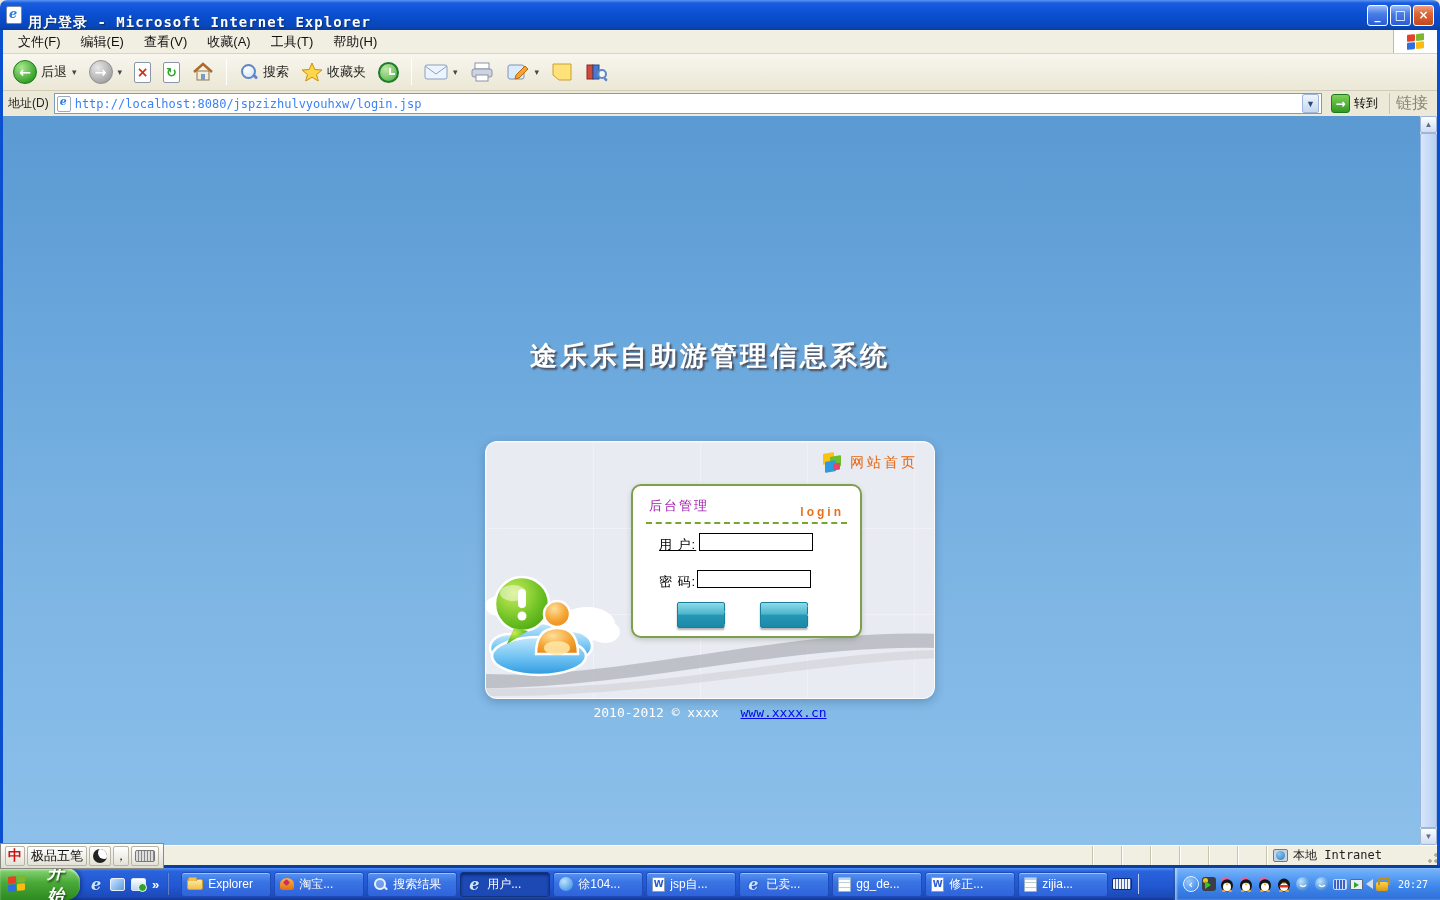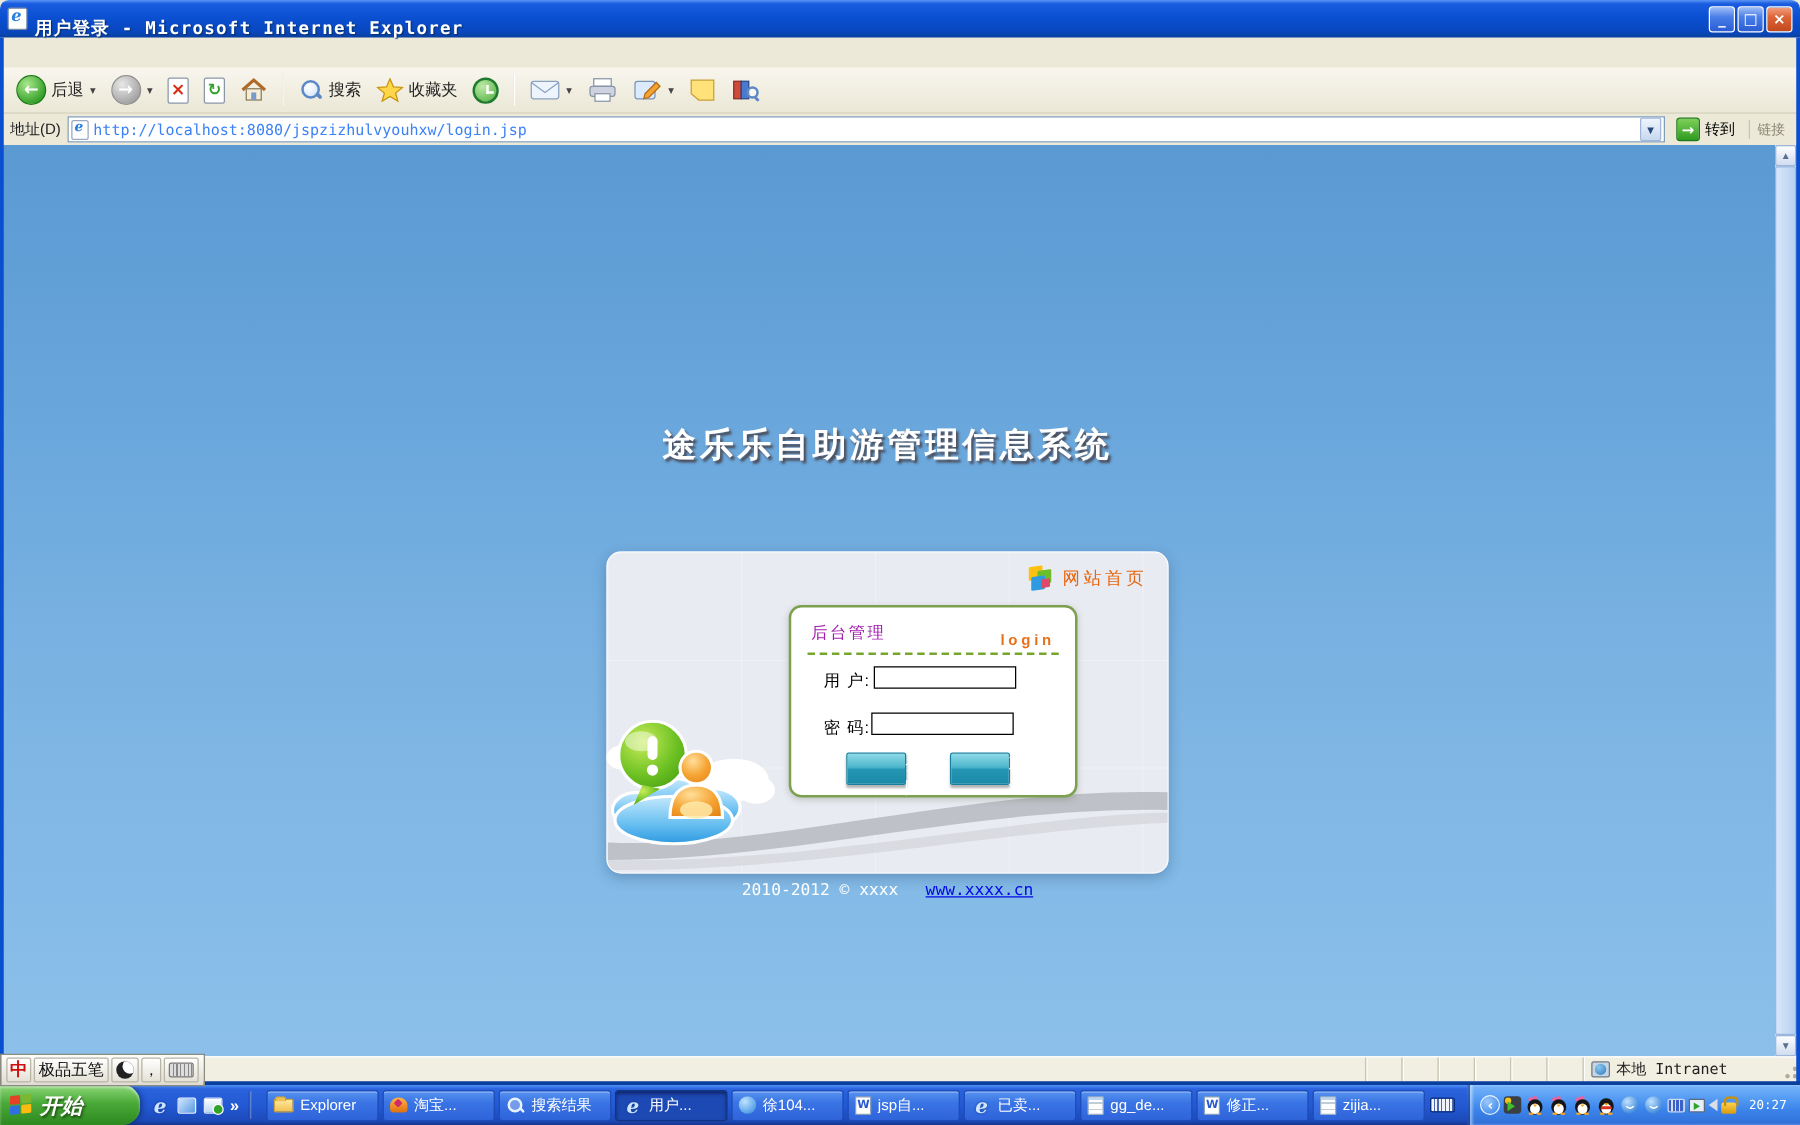--- a/index.html
+++ b/index.html
@@ -73,21 +73,21 @@
   .addr-label { font-size:12px; color:#222; white-space:nowrap; }
   .addr-input { flex:1; height:21px; background:#fff; border:1px solid #7f9db9; display:flex; align-items:center; padding:0 2px; }
   .mini-ie { width:14px; height:16px; background:#fff; border:1px solid #9aa8c0; border-radius:2px; position:relative; flex:none;}
   .mini-ie::after { content:"e"; position:absolute; left:2px; top:-2px; color:#2b7de0; font:bold italic 11px "DejaVu Serif", serif; }
   .addr-url { font-family:"DejaVu Sans Mono", monospace; font-size:12px; color:#3b82f6; margin-left:4px; }
   .addr-drop { width:17px; height:19px; margin-left:auto; background:linear-gradient(180deg,#eef4fd,#c8d8f0);
     border:1px solid #9eb6d8; border-radius:2px; font-size:9px; color:#2a4a7a; display:flex; align-items:center; justify-content:center; }
   .go-btn { display:flex; align-items:center; gap:4px; font-size:12px; padding:1px 4px; }
   .go-sq { width:19px; height:19px; border-radius:3px; background:linear-gradient(180deg,#7ed058,#2f9a22);
     border:1px solid #1d7a18; color:#fff; font:bold 12px "DejaVu Sans", sans-serif; display:flex; align-items:center; justify-content:center; }
-  .links-lbl { color:#8a8674; font-size:11px; padding:0 8px 0 6px; border-left:1px solid #c8c4b0; margin-left:2px; }
+  .links-lbl { color:#8a8674; font-size:16px; padding:0 8px 0 6px; border-left:1px solid #c8c4b0; margin-left:2px; }
 
   
   .content { position:absolute; left:0; top:116px; width:1440px; height:729px;
     background:linear-gradient(180deg,#5a99d2 0%,#66a4da 25%,#79b2e2 55%,#8cc0ea 100%); overflow:hidden; }
   .scrollbar { position:absolute; right:3px; top:0; width:17px; height:729px; background:#d2e0f2; z-index:30; }
   .sb-btn { position:absolute; left:0; width:17px; height:17px; background:linear-gradient(180deg,#fdfdfd,#d0dcf0);
     border:1px solid #9eb6d8; border-radius:2px; color:#5a7090; font-size:8px; display:flex; align-items:center; justify-content:center; }
   .sb-thumb { position:absolute; left:0; top:17px; width:17px; height:695px;
     background:linear-gradient(90deg,#d8e6fa,#b8d0f2); border:1px solid #98b6e0; border-radius:2px; }
 
@@ -152,24 +152,24 @@
   .ime-name { font-size:13px; color:#111; }
   .moon-ic { position:relative; width:14px; height:14px; border-radius:50%; background:#222; overflow:hidden; }
   .moon-ic::after { content:""; position:absolute; left:5px; top:-2px; width:12px; height:12px; border-radius:50%; background:#fff; }
   .punct { font-size:12px; color:#111; width:16px; }
   .kbd-ic { width:20px; height:12px; border:1px solid #777; border-radius:2px;
     background:repeating-linear-gradient(90deg,#ddd 0 2px,#888 2px 3px); }
 
   
   .taskbar { position:absolute; left:0; top:868px; width:1440px; height:32px; display:flex; align-items:stretch;
     background:linear-gradient(180deg,#4f91f5 0%,#2a63dd 10%,#2258d2 55%,#1c49b8 90%,#15368c 100%); }
-  .start-btn { flex:none; width:112px; height:32px; border-radius:0 14px 14px 0; display:flex; align-items:center;
+  .start-btn { flex:none; width:80px; height:32px; border-radius:0 14px 14px 0; display:flex; align-items:center;
     gap:6px; padding:0 16px 0 8px;
     background:linear-gradient(180deg,#8ed87a 0%,#4aaa38 45%,#2f8c22 95%);
-    box-shadow:inset 0 2px 2px rgba(255,255,255,.5), 2px 0 4px rgba(0,20,60,.4); }
+    box-shadow:inset 0 2px 2px rgba(255,255,255,.5), 2px 0 4px rgba(0,20,60,.4);text-align:right; }
   .start-label { color:#fff; font:bold italic 17px "DejaVu Sans", sans-serif; text-shadow:1px 2px 2px #1c4a12; }
   .quick-launch { flex:none; display:flex; align-items:center; gap:6px; padding:0 8px; }
   .ql-sep { width:2px; height:22px; background:linear-gradient(90deg,rgba(0,10,60,.4),rgba(255,255,255,.4)); margin-left:2px;}
   .ie-e { color:#cfe4ff; font:bold italic 16px "DejaVu Serif", serif; text-shadow:0 0 2px #0a3a8a;
     display:inline-block; width:16px; text-align:center;}
   .desk-ic { width:15px; height:13px; background:linear-gradient(135deg,#cfe6ff,#5a9ae0); border:1px solid #e8f2ff; border-radius:2px; }
   .oe-ic { width:15px; height:13px; background:linear-gradient(180deg,#fff,#bcd6f5); border:1px solid #dce8fa; border-radius:2px; position:relative;}
   .oe-ic::after { content:""; position:absolute; right:-2px; bottom:-2px; width:7px; height:7px; border-radius:50%; background:#2fa32a; border:1px solid #fff;}
   .ql-chev { color:#fff; font-size:13px; font-weight:bold; }
   .tasks { display:flex; align-items:center; gap:3px; padding-left:4px; }
@@ -233,20 +233,36 @@
   <div class="titlebar">
     <span class="doc-ie-icon"></span>
     <span class="title-text">用户登录 - Microsoft Internet Explorer</span>
     <div class="win-controls">
       <div class="win-btn">_</div>
       <div class="win-btn">□</div>
       <div class="win-btn close">×</div>
     </div>
   </div>
 
+  <div class="menubar">
+    <span class="menu-item">文件(F)</span>
+    <span class="menu-item">编辑(E)</span>
+    <span class="menu-item">查看(V)</span>
+    <span class="menu-item">收藏(A)</span>
+    <span class="menu-item">工具(T)</span>
+    <span class="menu-item">帮助(H)</span>
+    <div class="throbber">
+      <span class="winflag">
+          <i class="r"></i>
+          <i class="g"></i>
+          <i class="b"></i>
+          <i class="y"></i>
+        </span>
+    </div>
+  </div>
 
   <div class="toolbar">
     <div class="tb-btn">
       <span class="nav-circle">←</span>
       <span>后退</span>
       <span class="drop">▾</span>
     </div>
     <div class="tb-btn">
       <span class="nav-circle fwd">→</span>
       <span class="drop">▾</span>
@@ -350,21 +366,21 @@
             <i class="b"></i>
             <i class="r"></i>
           </span>
         <span class="txt">网站首页</span>
       </div>
 
       <div class="login-box">
         <span class="lb-title">后台管理</span>
         <span class="lb-sub">login</span>
         <div class="lb-dash"></div>
-        <span class="lb-row-label" style="left:26px; top:50px;">用  户:</span>
+        <span class="lb-row-label" style="left:26px; top:50px;text-decoration:underline;">用  户:</span>
         <input class="login-input" style="left: 66px; top: 47px;">
         <span class="lb-row-label" style="left:26px; top:87px;">密  码:</span>
         <input class="login-input" style="left: 64px; top: 84px;">
         <button class="lb-btn" style="left:44px; top:116px;">登 陆</button>
         <button class="lb-btn" style="left:127px; top:116px;">取 消</button>
       </div>
     </div>
 
     <svg style="position:absolute; left:483px; top:450px; z-index:5;" width="140" height="112" viewBox="0 0 140 112">
       <defs>

